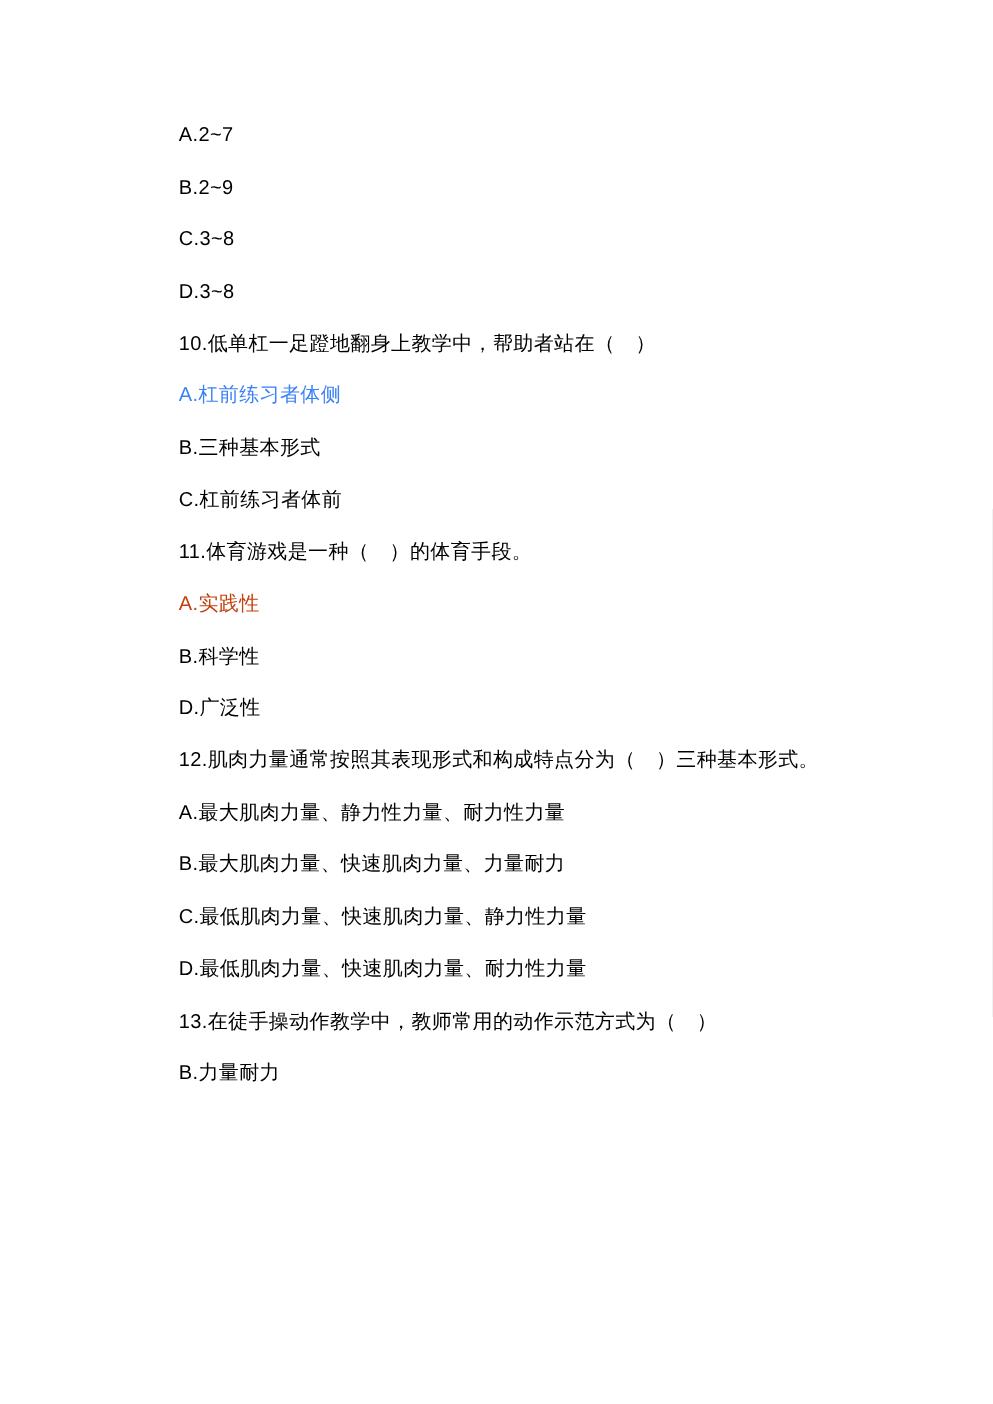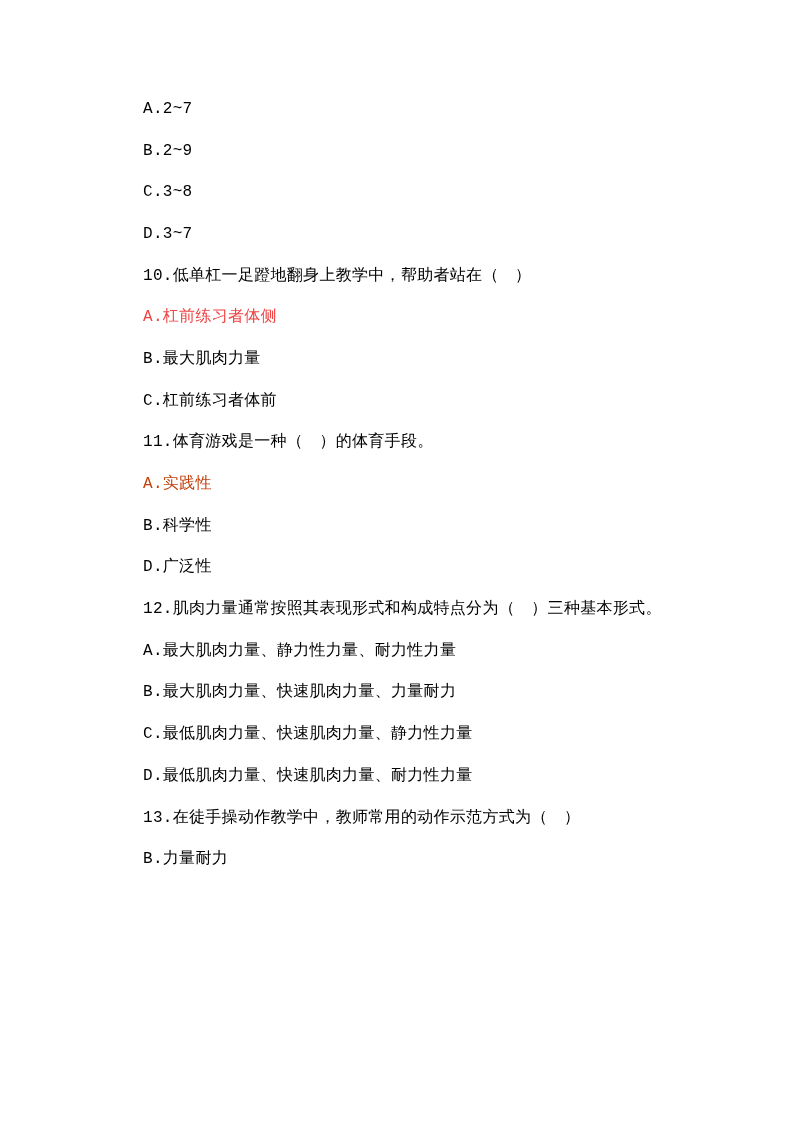--- a/index.html
+++ b/index.html
@@ -19,40 +19,40 @@
     position: absolute;
     left: 143px;
     top: 88px;
     width: 560px;
   }
   .line {
     margin: 0;
     height: 41.7px;
     display: flex;
     align-items: center;
-    font-family: Liberation Mono, monospace;
+    font-family: Liberation Sans, sans-serif;
     font-size: 16px;
     line-height: 1;
     color: #000000;
     white-space: pre;
     letter-spacing: 0.3px;
   }
 </style>
 </head>
 <body>
 
 <div class="page" style="background: rgb(255, 255, 255);">
   <main class="doc-content" id="doc-content">
       <p class="line option" style="color: rgb(0, 0, 0);">A.2~7</p>
       <p class="line option" style="color: rgb(0, 0, 0);">B.2~9</p>
       <p class="line option" style="color: rgb(0, 0, 0);">C.3~8</p>
-      <p class="line option" style="color: rgb(0, 0, 0);">D.3~7</p>
+      <p class="line option" style="color: rgb(0, 0, 0);">D.3~8</p>
       <p class="line stem" style="color: rgb(0, 0, 0);">10.低单杠一足蹬地翻身上教学中，帮助者站在（　）</p>
-      <p class="line option" style="color: #ef4444;">A.杠前练习者体侧</p>
-      <p class="line option" style="color: rgb(0, 0, 0);">B.最大肌肉力量</p>
+      <p class="line option" style="color: #3b82f6;">A.杠前练习者体侧</p>
+      <p class="line option" style="color: rgb(0, 0, 0);">B.三种基本形式</p>
       <p class="line option" style="color: rgb(0, 0, 0);">C.杠前练习者体前</p>
       <p class="line stem" style="color: rgb(0, 0, 0);">11.体育游戏是一种（　）的体育手段。</p>
       <p class="line option" style="color: #c2410c;">A.实践性</p>
       <p class="line option" style="color: rgb(0, 0, 0);">B.科学性</p>
       <p class="line option" style="color: rgb(0, 0, 0);">D.广泛性</p>
       <p class="line stem" style="color: rgb(0, 0, 0);">12.肌肉力量通常按照其表现形式和构成特点分为（　）三种基本形式。</p>
       <p class="line option" style="color: rgb(0, 0, 0);">A.最大肌肉力量、静力性力量、耐力性力量</p>
       <p class="line option" style="color: rgb(0, 0, 0);">B.最大肌肉力量、快速肌肉力量、力量耐力</p>
       <p class="line option" style="color: rgb(0, 0, 0);">C.最低肌肉力量、快速肌肉力量、静力性力量</p>
       <p class="line option" style="color: rgb(0, 0, 0);">D.最低肌肉力量、快速肌肉力量、耐力性力量</p>

